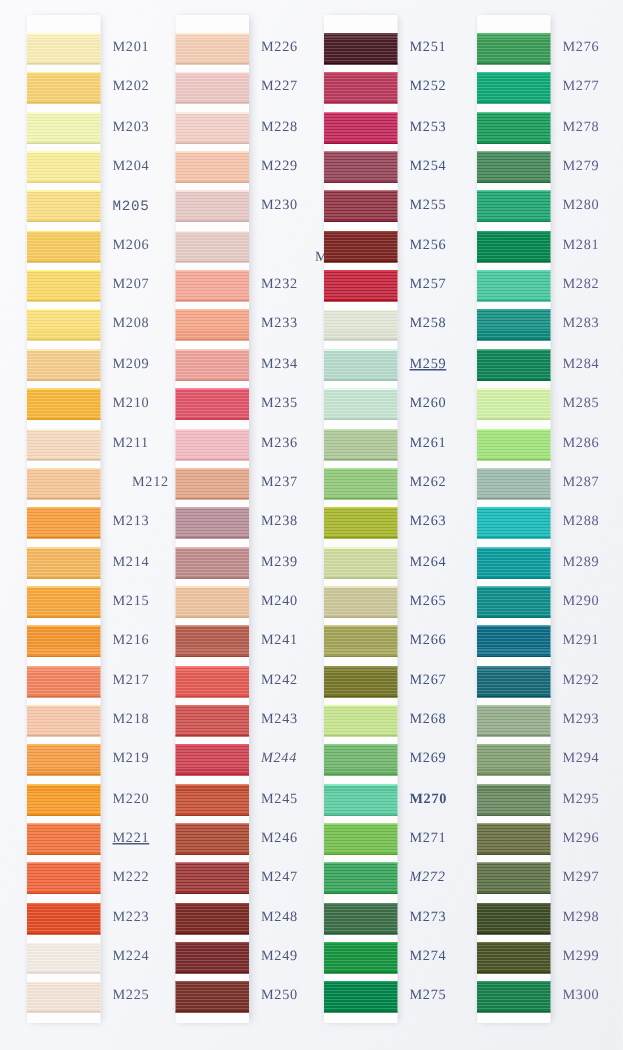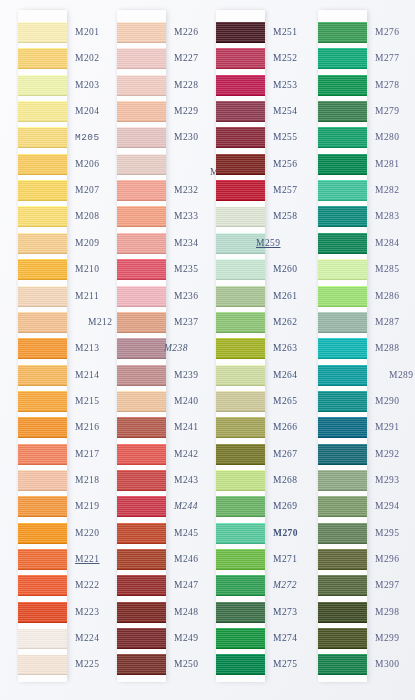--- a/index.html
+++ b/index.html
@@ -305,21 +305,21 @@
           <div class="face"></div>
           <div class="topedge" style="background: rgb(255, 196, 167);"></div>
           <div class="botedge" style="background: rgb(192, 130, 101);"></div>
         </div>
         <div class="label" style="top: 316.85px; left: 57px;">M237</div>
         <div class="swatch" title="M238" style="top: 338.2px; height: 21px; background: rgb(180, 138, 148);">
           <div class="face"></div>
           <div class="topedge" style="background: rgb(214, 172, 182);"></div>
           <div class="botedge" style="background: rgb(148, 106, 116);"></div>
         </div>
-        <div class="label" style="top: 343.2px; left: 47px; font-style: italic;">M238</div>
+        <div class="label" style="top: 343.2px; left: 57px;">M238</div>
         <div class="swatch" title="M239" style="top: 364.55px; height: 21px; background: rgb(194, 142, 142);">
           <div class="face"></div>
           <div class="topedge" style="background: rgb(228, 176, 176);"></div>
           <div class="botedge" style="background: rgb(162, 110, 110);"></div>
         </div>
         <div class="label" style="top: 369.55px; left: 57px;">M239</div>
         <div class="swatch" title="M240" style="top: 390.9px; height: 21px; background: rgb(239, 197, 160);">
           <div class="face"></div>
           <div class="topedge" style="background: rgb(255, 231, 194);"></div>
           <div class="botedge" style="background: rgb(207, 165, 128);"></div>
@@ -434,21 +434,21 @@
           <div class="face"></div>
           <div class="topedge" style="background: rgb(255, 255, 246);"></div>
           <div class="botedge" style="background: rgb(190, 197, 180);"></div>
         </div>
         <div class="label" style="top: 211.45px; left: 57px;">M258</div>
         <div class="swatch" title="M259" style="top: 232.8px; height: 21px; background: rgb(184, 220, 205);">
           <div class="face"></div>
           <div class="topedge" style="background: rgb(218, 254, 239);"></div>
           <div class="botedge" style="background: rgb(152, 188, 173);"></div>
         </div>
-        <div class="label" style="top: 237.8px; left: 40px; text-decoration: underline;">M259</div>
+        <div class="label" style="top: 237.8px; left: 57px; text-decoration: underline;">M259</div>
         <div class="swatch" title="M260" style="top: 259.15px; height: 21px; background: rgb(199, 230, 210);">
           <div class="face"></div>
           <div class="topedge" style="background: rgb(233, 255, 244);"></div>
           <div class="botedge" style="background: rgb(167, 198, 178);"></div>
         </div>
         <div class="label" style="top: 264.15px; left: 57px;">M260</div>
         <div class="swatch" title="M261" style="top: 285.5px; height: 21px; background: rgb(169, 196, 147);">
           <div class="face"></div>
           <div class="topedge" style="background: rgb(203, 230, 181);"></div>
           <div class="botedge" style="background: rgb(137, 164, 115);"></div>
@@ -617,21 +617,21 @@
           <div class="face"></div>
           <div class="topedge" style="background: rgb(48, 216, 214);"></div>
           <div class="botedge" style="background: rgb(0, 150, 148);"></div>
         </div>
         <div class="label" style="top: 343.2px; left: 57px;">M288</div>
         <div class="swatch" title="M289" style="top: 364.55px; height: 21px; background: rgb(12, 156, 157);">
           <div class="face"></div>
           <div class="topedge" style="background: rgb(46, 190, 191);"></div>
           <div class="botedge" style="background: rgb(0, 124, 125);"></div>
         </div>
-        <div class="label" style="top: 369.55px; left: 57px; margin-left: 14px;">M289</div>
+        <div class="label" style="top: 369.55px; left: 57px;">M289</div>
         <div class="swatch" title="M290" style="top: 390.9px; height: 21px; background: rgb(14, 142, 139);">
           <div class="face"></div>
           <div class="topedge" style="background: rgb(48, 176, 173);"></div>
           <div class="botedge" style="background: rgb(0, 110, 107);"></div>
         </div>
         <div class="label" style="top: 395.9px; left: 57px;">M290</div>
         <div class="swatch" title="M291" style="top: 417.25px; height: 21px; background: rgb(13, 107, 134);">
           <div class="face"></div>
           <div class="topedge" style="background: rgb(47, 141, 168);"></div>
           <div class="botedge" style="background: rgb(0, 75, 102);"></div>

